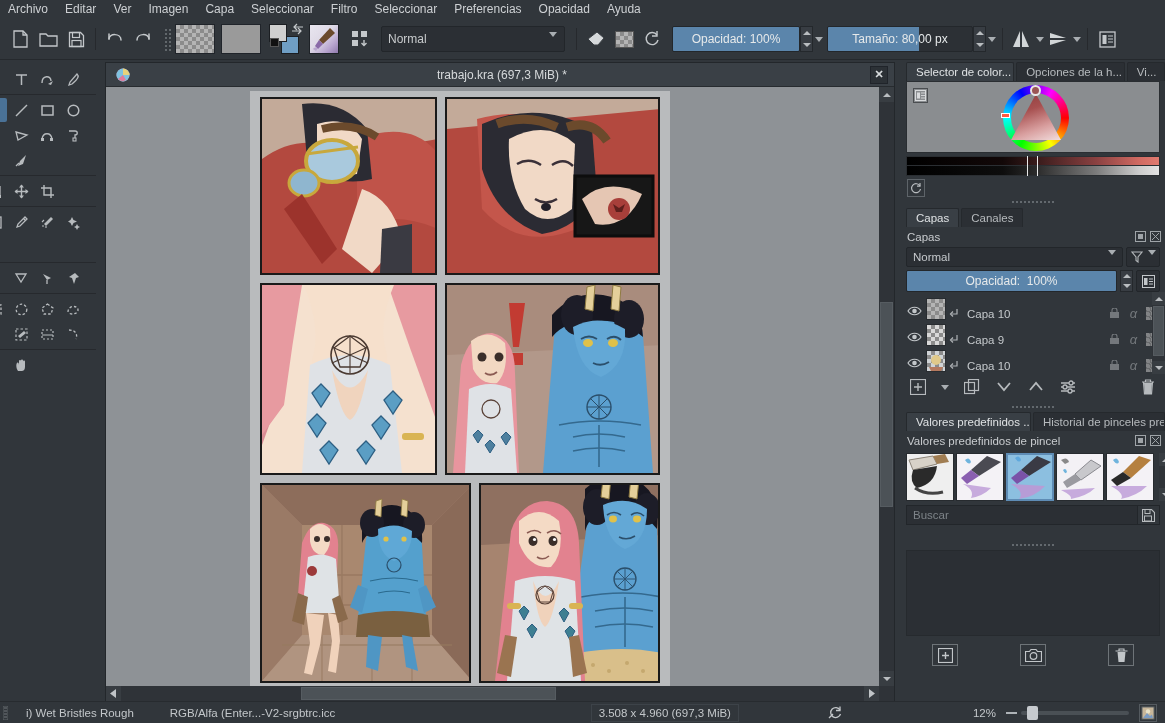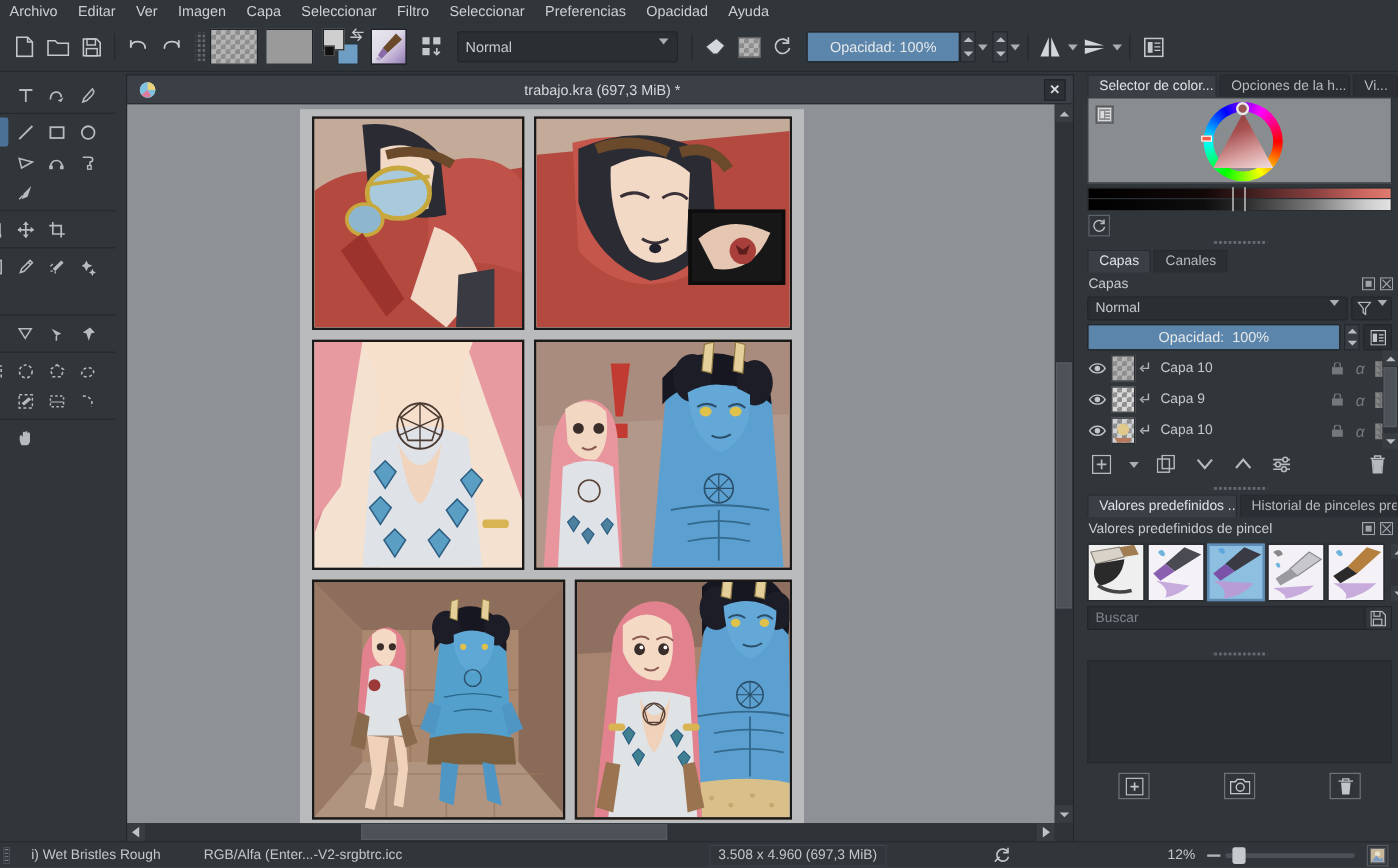--- a/index.html
+++ b/index.html
@@ -165,21 +165,21 @@
   
   .combo {
     height:20px; background:#2b2f34; border:1px solid #22262a; border-radius:2px;
     display:flex; align-items:center; padding:0 6px; font-size:11.5px; color:#c5c9cc;
     position:relative;
   }
   .combo .arrow { position:absolute; right:6px; top:7px; }
   .tri-dn { width:0;height:0;border-left:4px solid transparent;border-right:4px solid transparent;border-top:5px solid #a9aeb2;}
 
   
-  .layer-row { height:26px; display:flex; align-items:center; padding:0 2px 0 4px; }
+  .layer-row { height:26px; display:flex; align-items:flex-end; padding:0 2px 0 4px; }
   .layer-row .eye { width:18px;height:18px;display:flex;align-items:center;justify-content:center;}
   .layer-thumb { width:20px;height:22px;border:1px solid #282c30; margin:0 3px; }
   .layer-name { flex:1; font-size:11.5px; color:#c5c9cc; padding-left:5px;}
   .layer-icons { display:flex; align-items:center; gap:6px; padding-right:4px; opacity:.62;}
   .lyr-ico { width:13px;height:13px;display:flex;align-items:center;justify-content:center;font-size:12px;}
 
   .panel-btnbar { display:flex; align-items:center; padding:5px 6px; gap:10px;}
   .pb { width:22px;height:20px;display:flex;align-items:center;justify-content:center;color:#b6babd;}
 
   
@@ -336,20 +336,27 @@
         </div>
       <div>
           <span class="mini-arrow dn"></span>
         </div>
     </div>
     <div class="dd-small">
         <span class="tri-dn"></span>
       </div>
     <div style="width:3px;flex:none"></div>
 
+    <div class="slider-ctl" style="width:146px">
+      <div class="fill" style="width:63%"></div>
+      <span class="lbl">
+        <span>Tamaño:</span>
+        <span>80,00 px</span>
+      </span>
+    </div>
     <div class="spin">
       <div>
           <span class="mini-arrow up"></span>
         </div>
       <div>
           <span class="mini-arrow dn"></span>
         </div>
     </div>
     <div class="dd-small">
         <span class="tri-dn"></span>

